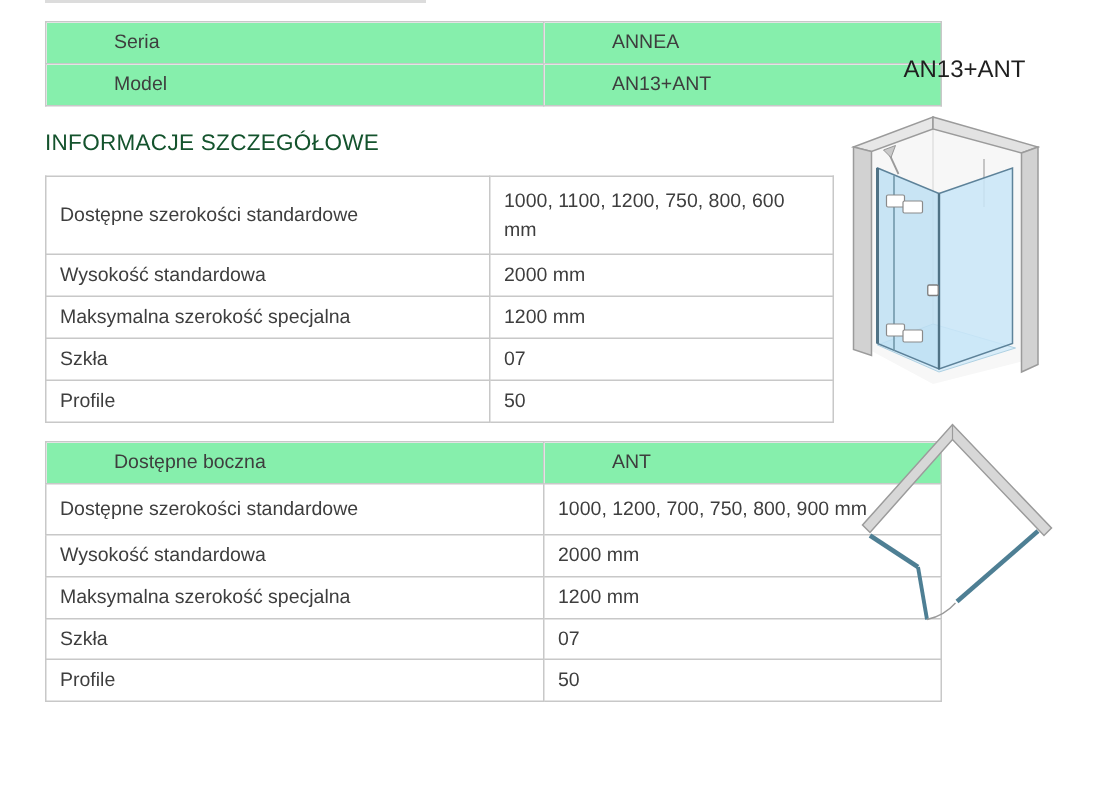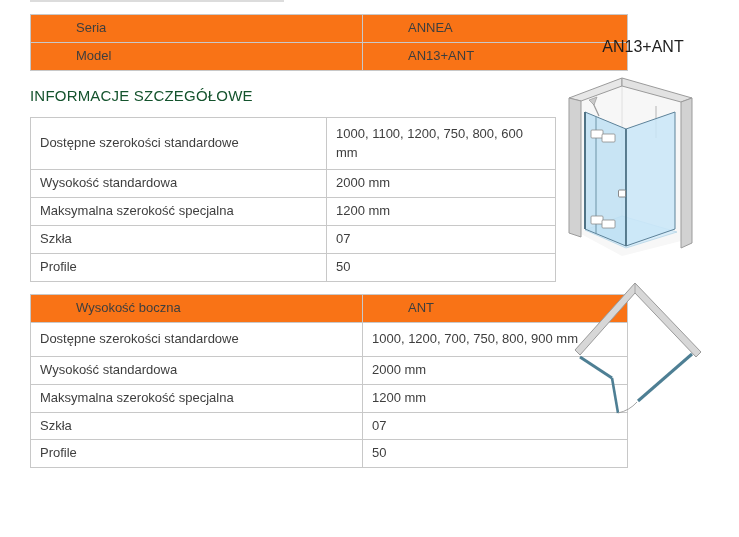--- a/index.html
+++ b/index.html
@@ -11,21 +11,21 @@
 
   .left-col{position:absolute;left:30px;top:14px;width:487px;}
 
   table.spec{border-collapse:collapse;table-layout:fixed;width:487px;}
   table.spec td{
     border:1px solid #c8c8c8;padding:5px 9px;font-size:13px;line-height:1.3;
     color:#3e3e3e;vertical-align:middle;overflow:hidden;white-space:normal;
   }
   td.c1{width:277px;}
   td.c2{width:210px;margin-top:25px;}
-  tr.gray td{background:#f97316;padding-left:45px;}
+  tr.gray td{background:#86efac;padding-left:45px;}
   tr.two-line td{padding-top:7px;padding-bottom:7px;line-height:1.45;}
 
   .section-heading{
     margin:16px 0 13px 0;font-size:15px;font-weight:400;letter-spacing:.2px;color:#14532d;
   }
   .tbl-gap{height:12px;}
 
   .right-col-title{
     position:absolute;left:555px;top:38px;width:176px;text-align:center;
     font-size:16px;color:#1f1f1f;
@@ -80,21 +80,21 @@
         <td class="c2">50</td>
       </tr>
     </tbody>
       </table>
 
     <div class="tbl-gap"></div>
 
     <table class="spec">
       <tbody>
           <tr class="gray">
-        <td class="c1">Wysokość boczna</td>
+        <td class="c1">Dostępne boczna</td>
         <td class="c2">ANT</td>
       </tr>
       <tr class="two-line">
         <td class="c1">Dostępne szerokości standardowe</td>
         <td class="c2">1000, 1200, 700, 750, 800, 900 mm</td>
       </tr>
       <tr>
         <td class="c1">Wysokość standardowa</td>
         <td class="c2">2000 mm</td>
       </tr>

